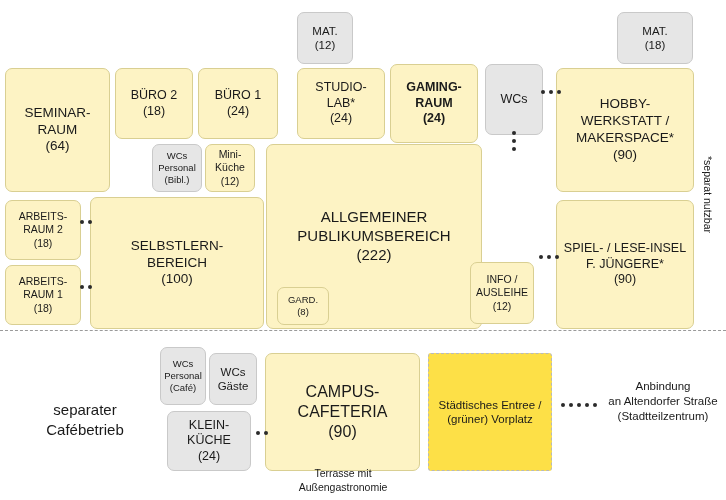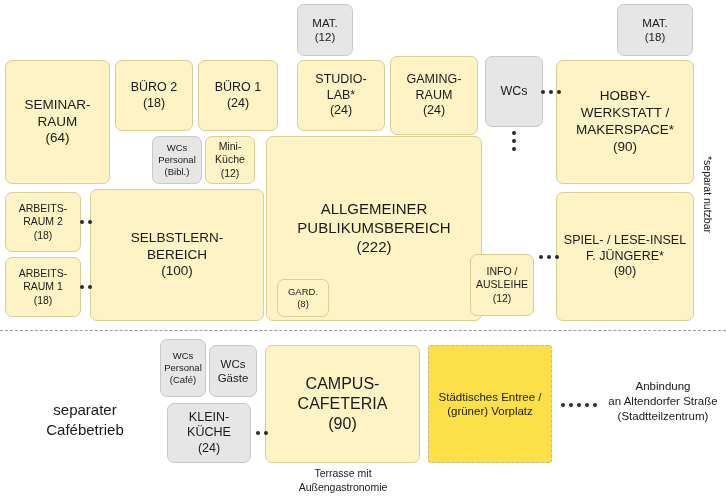--- a/index.html
+++ b/index.html
@@ -25,20 +25,21 @@
     position: absolute;
     box-sizing: border-box;
     border-radius: 7px;
     display: flex;
     align-items: center;
     justify-content: center;
     text-align: center;
     line-height: 1.25;
     white-space: pre-line;
     padding: 0;
+    margin-top: 8px;
   }
   .yellow {
     background: #fdf3c4;
     border: 1px solid #d9cf92;
   }
   .grey {
     background: #e6e6e6;
     border: 1px solid #c9c9c9;
   }
   .dashed {
@@ -100,21 +101,21 @@
     <div class="box yellow f14" style="left: 5px; top: 60px; width: 105px; height: 124px;">SEMINAR-
 RAUM
 (64)</div>
     <div class="box yellow f13" style="left: 115px; top: 60px; width: 78px; height: 71px;">BÜRO 2
 (18)</div>
     <div class="box yellow f13" style="left: 198px; top: 60px; width: 80px; height: 71px;">BÜRO 1
 (24)</div>
     <div class="box yellow f13" style="left: 297px; top: 60px; width: 88px; height: 71px;">STUDIO-
 LAB*
 (24)</div>
-    <div class="box yellow f13" style="left: 390px; top: 56px; width: 88px; height: 79px;">GAMING-
+    <div class="box yellow f13" style="left: 390px; top: 56px; width: 88px; height: 79px; font-weight: bold;">GAMING-
 RAUM
 (24)</div>
     <div class="box grey f13" style="left: 485px; top: 56px; width: 58px; height: 71px;">WCs</div>
     <div class="box yellow f14" style="left: 556px; top: 60px; width: 138px; height: 124px;">HOBBY-
 WERKSTATT /
 MAKERSPACE*
 (90)</div>
     <div class="box grey f10" style="left: 152px; top: 136px; width: 50px; height: 48px;">WCs
 Personal
 (Bibl.)</div>

